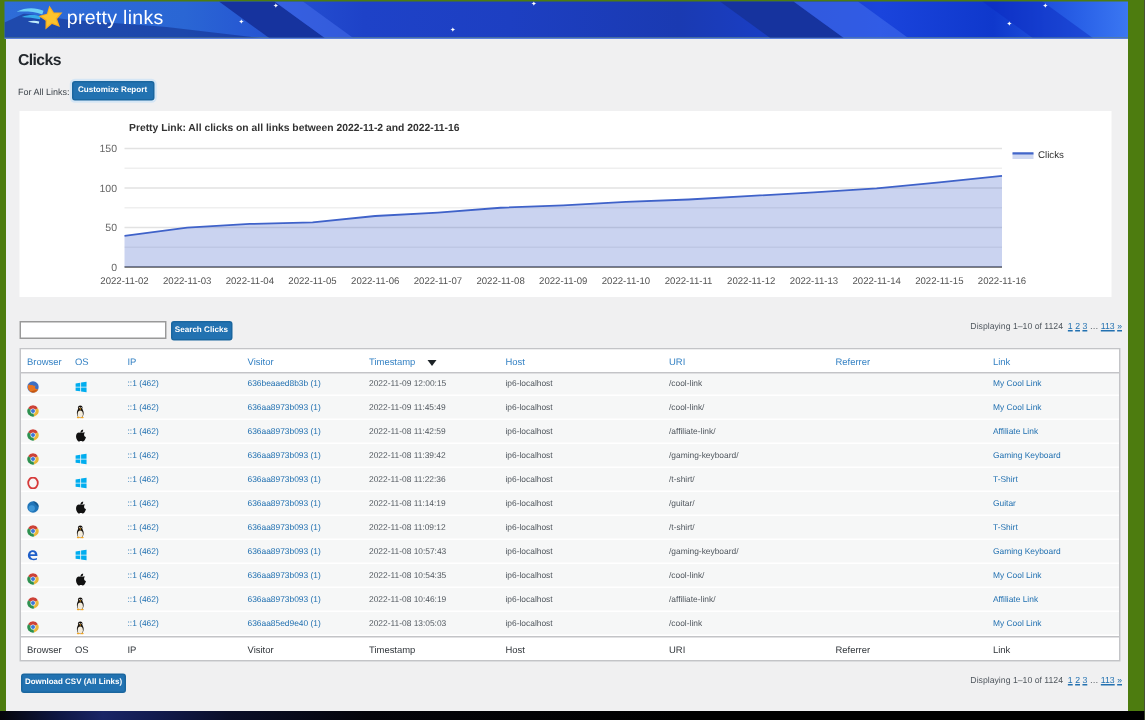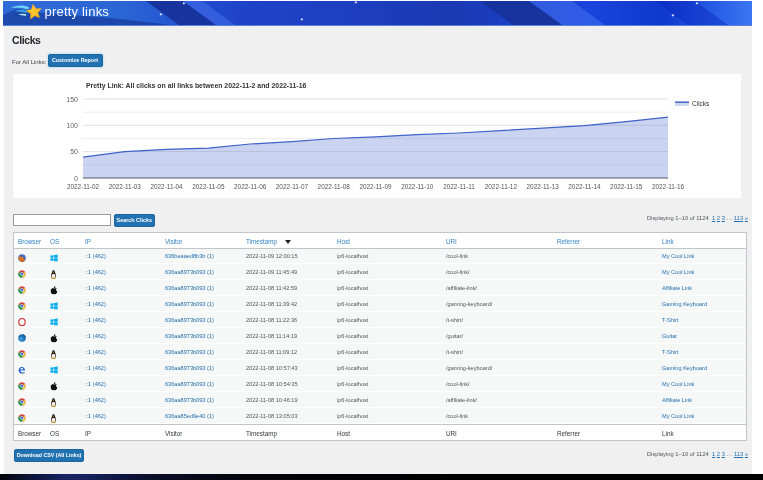--- a/index.html
+++ b/index.html
@@ -1,18 +1,18 @@
 <!DOCTYPE html>
 <html><head>
 <meta charset="utf-8">
 <style>
 * { margin:0; padding:0; box-sizing:border-box; }
 html,body { width:763px; height:480px; background:#0d0d0d; overflow:hidden;
   font-family:"Liberation Sans", sans-serif; }
-#stage { position:relative; width:763px; height:480px; background:#ffffff; }
+#stage { position:relative; width:763px; height:480px; background:#4d7c0f; }
 
 
 #banner { position:absolute; left:3px; top:1px; width:749px; height:24.5px;
   overflow:hidden;
   background:linear-gradient(90deg,
     #2e6cd8 0%, #2a66d4 16%, #2450d2 25%, #1e42c8 32%,
     #1d3fc2 45%, #1a3ab2 60%, #1a44dc 78%, #0f38cc 88%,
     #2a62e8 96%, #3b77f2 100%);
   border-bottom:1.5px solid #5b80dc;
 }

